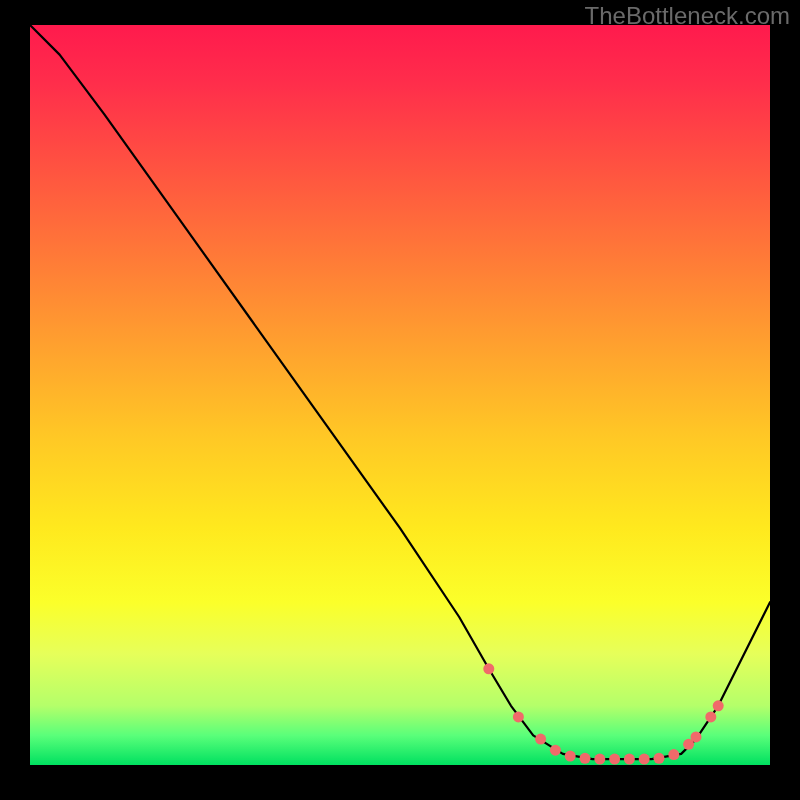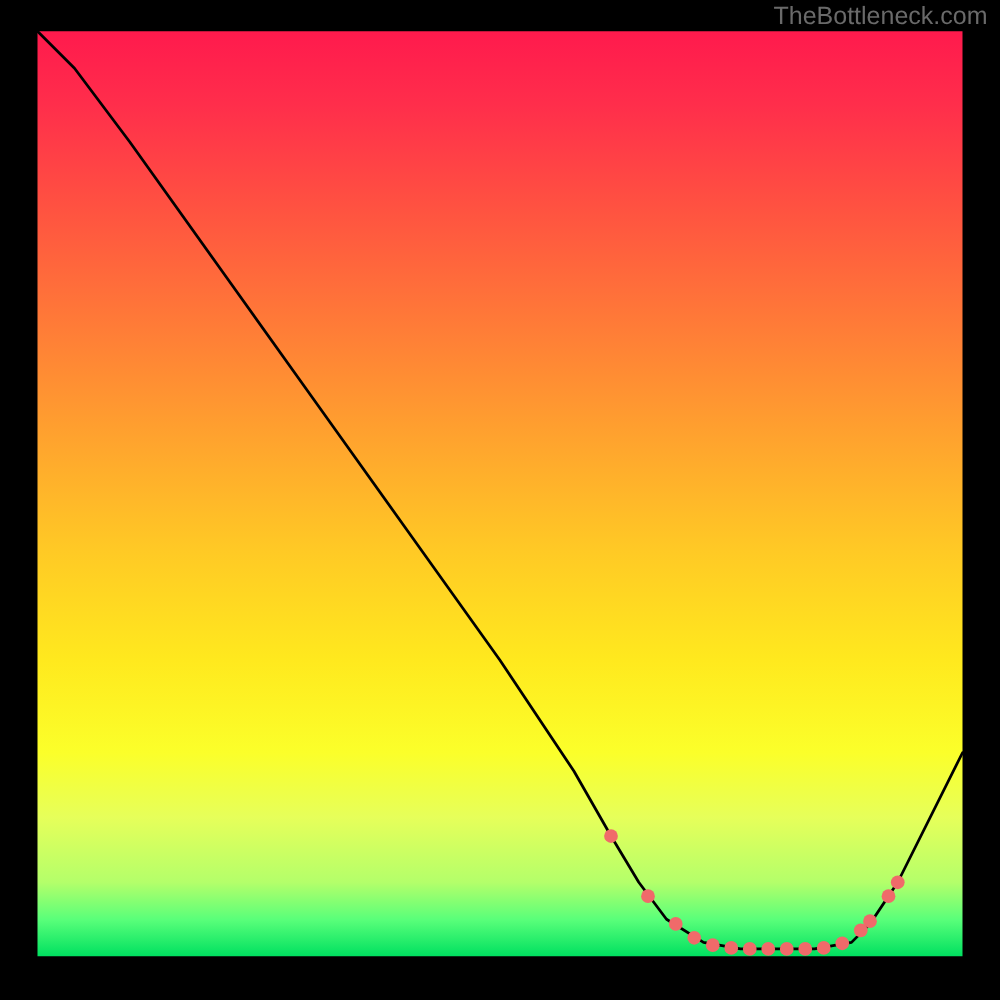--- a/index.html
+++ b/index.html
@@ -9,21 +9,21 @@
     background: #000;
     position: relative;
     font-family: Arial, sans-serif;
     overflow: hidden;
   }
   .watermark {
     position: absolute;
     top: 2px;
     right: 10px;
     color: #6a6a6a;
-    font-size: 20px;
+    font-size: 24px;
     font-weight: 500;
     z-index: 10;
   }
   .plot-area {
     position: absolute;
     left: 30px;
     top: 25px;
     width: 740px;
     height: 740px;
     background: linear-gradient(to bottom,

